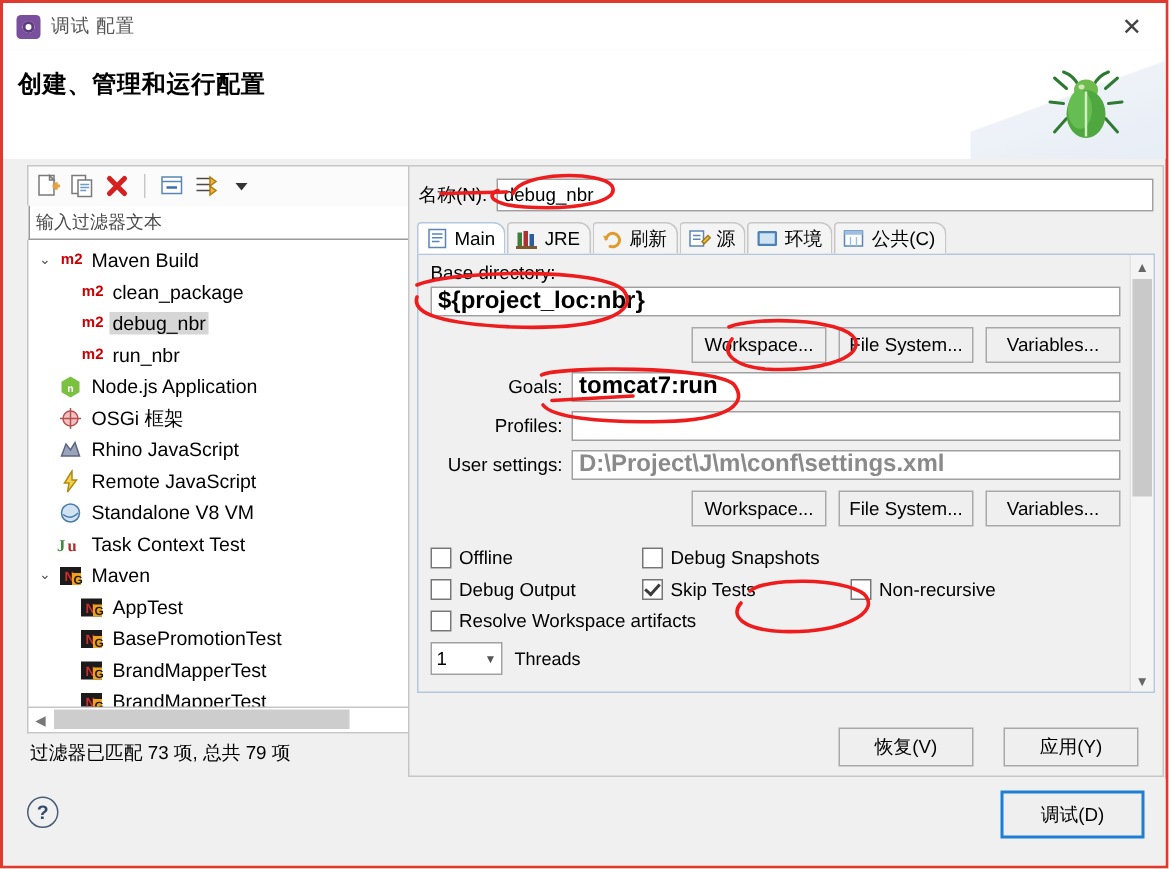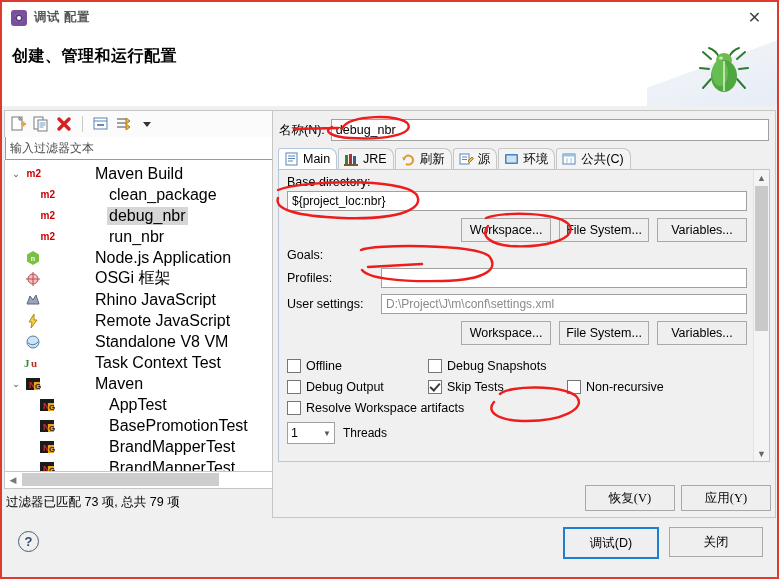--- a/index.html
+++ b/index.html
@@ -8,21 +8,21 @@
     font-family:"Liberation Sans","DejaVu Sans",sans-serif;
     font-size:12px;color:#000;background:#f0f0f0;
   }
   .window{
     position:relative;width:779px;height:579px;box-sizing:border-box;
     border:2px solid #e03a2f;background:#f0f0f0;
   }
   
   .titlebar{
     position:absolute;left:0;top:0;width:775px;height:31px;background:#ffffff;
-    display:flex;align-items:center;font-weight:bold;
+    display:flex;align-items:center;
   }
   .title-icon{
     width:16px;height:16px;margin-left:9px;margin-right:7px;position:relative;
     border-radius:3px;background:#7a4f9e;
   }
   .title-icon:after{
     content:"";position:absolute;left:4px;top:4px;width:8px;height:8px;border-radius:50%;
     background:#fff;box-shadow:inset 0 0 0 2px #5d3b7d;
   }
   .title-text{font-size:12.5px;color:#555;letter-spacing:.5px;}
@@ -39,21 +39,21 @@
   .banner h1{
     margin:0;position:absolute;left:10px;top:13px;
     font-size:16px;font-weight:bold;color:#000;letter-spacing:.5px;
   }
   .banner-swoosh{
     position:absolute;right:0;top:0;width:130px;height:73px;
     background:linear-gradient(160deg,#ffffff 0%,#ffffff 45%,#eef2f8 46%,#e7edf6 100%);
   }
   .bug{position:absolute;right:26px;top:12px;width:54px;height:52px;}
   
-  .left-panel{position:absolute;left:2px;top:108px;width:289px;height:406px;}
+  .left-panel{position:absolute;left:16px;top:108px;width:289px;height:406px;}
   .lp-toolbar{
     position:relative;height:26px;border:1px solid #c6c6c6;border-bottom:none;
     background:#fbfbfb;display:flex;align-items:center;padding-left:4px;gap:5px;
   }
   .tb-ico{width:18px;height:18px;position:relative;display:inline-block;}
   .tb-sep{width:1px;height:16px;background:#c9c9c9;margin:0 4px;}
   .filter-box{
     height:22px;border:1px solid #9a9a9a;border-top:none;background:#fff;
     display:flex;align-items:center;padding:0 4px;margin:0 1px;
   }
@@ -67,21 +67,21 @@
   .ts-dn{position:absolute;bottom:0;left:0;}
   .ts-thumb{position:absolute;left:1px;top:57px;width:14px;height:66px;background:#cdcdcd;}
   .tree-inner{padding-top:3px;}
   .row{height:21px;display:flex;align-items:center;white-space:nowrap;padding-left:4px;}
   .row.sel .lbl{background:#d6d6d6;}
   .twisty{width:14px;text-align:center;color:#4c4c4c;font-size:9px;}
   .ind2{padding-left:32px;}
   .ico{width:18px;height:16px;margin-right:4px;display:inline-block;position:relative;
        font-size:9px;font-weight:bold;line-height:16px;text-align:right;}
   .ico.m2{color:#cc0000;font-size:10px;}
-  .lbl{font-size:16px;padding:0 2px;margin-left:48px;}
+  .lbl{font-size:13px;padding:0 2px;}
   .hscroll{
     height:16px;border:1px solid #c6c6c6;border-top:none;background:#fff;
     display:flex;align-items:center;position:relative;
   }
   .hs-l,.hs-r{width:16px;text-align:center;color:#777;font-size:9px;}
   .hs-thumb{position:absolute;left:17px;top:1px;height:13px;width:197px;background:#cdcdcd;}
   .lp-status{margin-top:5px;font-size:12.5px;color:#000;padding-left:2px;}
   
   .right-panel{position:absolute;left:270px;top:108px;width:502px;height:406px;
     border:1px solid #c6c6c6;background:#f0f0f0;}
@@ -102,42 +102,42 @@
     border:1px solid #b4c7dd;border-top:none;background:#f0f0f0;height:291px;position:relative;overflow:hidden;
   }
   .tb-scroll{position:absolute;right:0;top:0;width:15px;height:291px;background:#f4f4f4;border-left:1px solid #e2e2e2;}
   .tb-up,.tb-dn{width:15px;height:15px;display:flex;align-items:center;justify-content:center;color:#666;font-size:9px;}
   .tb-dn{position:absolute;bottom:0;left:0;}
   .tb-thumb{position:absolute;left:1px;top:16px;width:13px;height:145px;background:#c9c9c9;}
   .tb-inner{padding:5px 22px 0 8px;}
   .fld-label{font-size:12.5px;margin-bottom:2px;}
   .txt{
     height:20px;border:1px solid #a0a0a0;background:#fff;display:flex;align-items:center;
-    padding-left:4px;font-size:12px;box-sizing:border-box;
+    padding-left:4px;font-size:16px;box-sizing:border-box;font-weight:bold;
   }
   .txt.dim{color:#8a8a8a;align-items:center;}
   .btn-row{display:flex;justify-content:flex-end;gap:8px;margin-top:7px;}
   .sbtn{
     min-width:88px;height:22px;border:1px solid #a9a9a9;background:#efefef;
     display:flex;align-items:center;justify-content:center;font-size:12.5px;
   }
   .lrow{display:flex;align-items:center;margin-top:6px;}
-  .lrow .cap{width:88px;padding-right:6px;font-size:12.5px;}
+  .lrow .cap{width:88px;text-align:right;padding-right:6px;font-size:12.5px;}
   .lrow .txt{flex:1;}
   .checks{margin-top:10px;}
   .crow{display:flex;align-items:center;height:21px;}
   .cb{width:12px;height:12px;border:1px solid #767676;background:#fff;margin-right:5px;
       display:inline-block;position:relative;flex:none;}
   .cb.on:after{content:"";position:absolute;left:3px;top:0px;width:4px;height:8px;
       border:solid #3b3b3b;border-width:0 2px 2px 0;transform:rotate(42deg);}
   .cl{font-size:12.5px;margin-right:22px;white-space:nowrap;}
   .threads{display:flex;align-items:center;margin-top:4px;}
   .spin{width:40px;height:20px;border:1px solid #a0a0a0;background:#fff;display:flex;
     align-items:center;justify-content:space-between;padding:0 3px;font-size:12.5px;margin-right:8px;}
-  .apply-row{position:absolute;right:4px;bottom:6px;display:flex;gap:6px;font-family:Liberation Serif, serif;}
+  .apply-row{position:absolute;right:16px;bottom:6px;display:flex;gap:20px;}
   .abtn{width:88px;height:24px;border:1px solid #a9a9a9;background:#efefef;
     display:flex;align-items:center;justify-content:center;font-size:12.5px;}
   
   .bottom{position:absolute;left:0;bottom:0;width:775px;height:58px;background:#f0f0f0;}
   .help{position:absolute;left:16px;top:12px;width:19px;height:19px;border:1px solid #4a5d75;
     border-radius:50%;color:#33496a;font-size:13px;font-weight:bold;
     display:flex;align-items:center;justify-content:center;}
   .main-btns{position:absolute;right:14px;top:8px;display:flex;gap:10px;}
   .mbtn{width:92px;height:28px;border:1px solid #a9a9a9;background:#efefef;
     display:flex;align-items:center;justify-content:center;font-size:12.5px;}
@@ -423,20 +423,23 @@
           </div>
 
           <div class="btn-row">
             <div class="sbtn">Workspace...</div>
             <div class="sbtn">File System...</div>
             <div class="sbtn">Variables...</div>
           </div>
 
           <div class="lrow">
             <div class="cap">Goals:</div>
+            <div class="txt">
+              <span>tomcat7:run</span>
+            </div>
           </div>
 
           <div class="lrow">
             <div class="cap">Profiles:</div>
             <div class="txt">
               <span></span>
             </div>
           </div>
 
           <div class="lrow">
@@ -494,21 +497,20 @@
     <div class="apply-row">
       <div class="abtn">恢复(V)</div>
       <div class="abtn">应用(Y)</div>
     </div>
   </div>
 
   <div class="bottom">
     <div class="help">?</div>
     <div class="main-btns">
       <div class="mbtn default">调试(D)</div>
-      <div class="mbtn">关闭</div>
     </div>
   </div>
 
   <svg class="ink">
     <g fill="none" stroke="#ee1c1c" stroke-width="2.4" stroke-linecap="round">
 
       <path d="M340 127 C345 112, 400 112, 406 122 C412 133, 380 138, 348 136 C330 135, 320 129, 330 125"></path>
       <path d="M292 127 L336 126"></path>
 
       <path d="M276 188 C300 178, 400 176, 414 192 C424 206, 400 218, 340 216 C296 214, 272 208, 276 196"></path>

